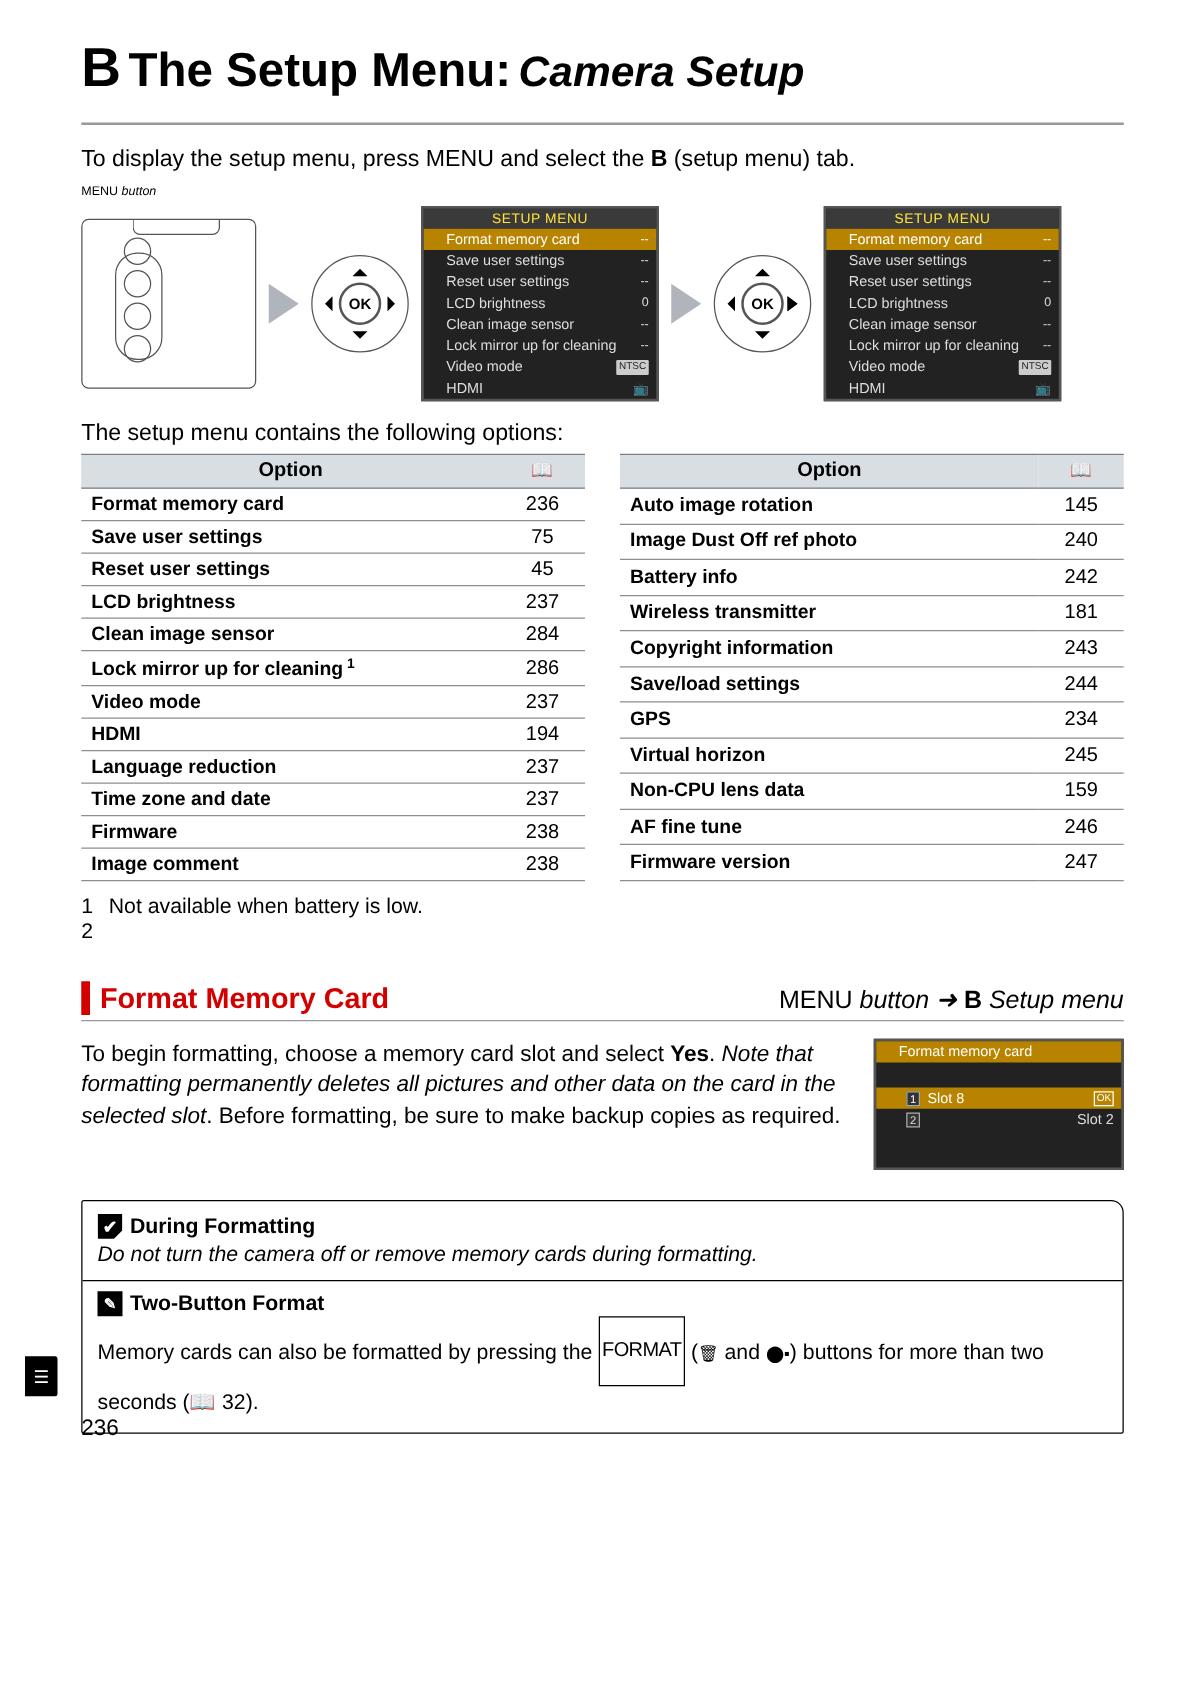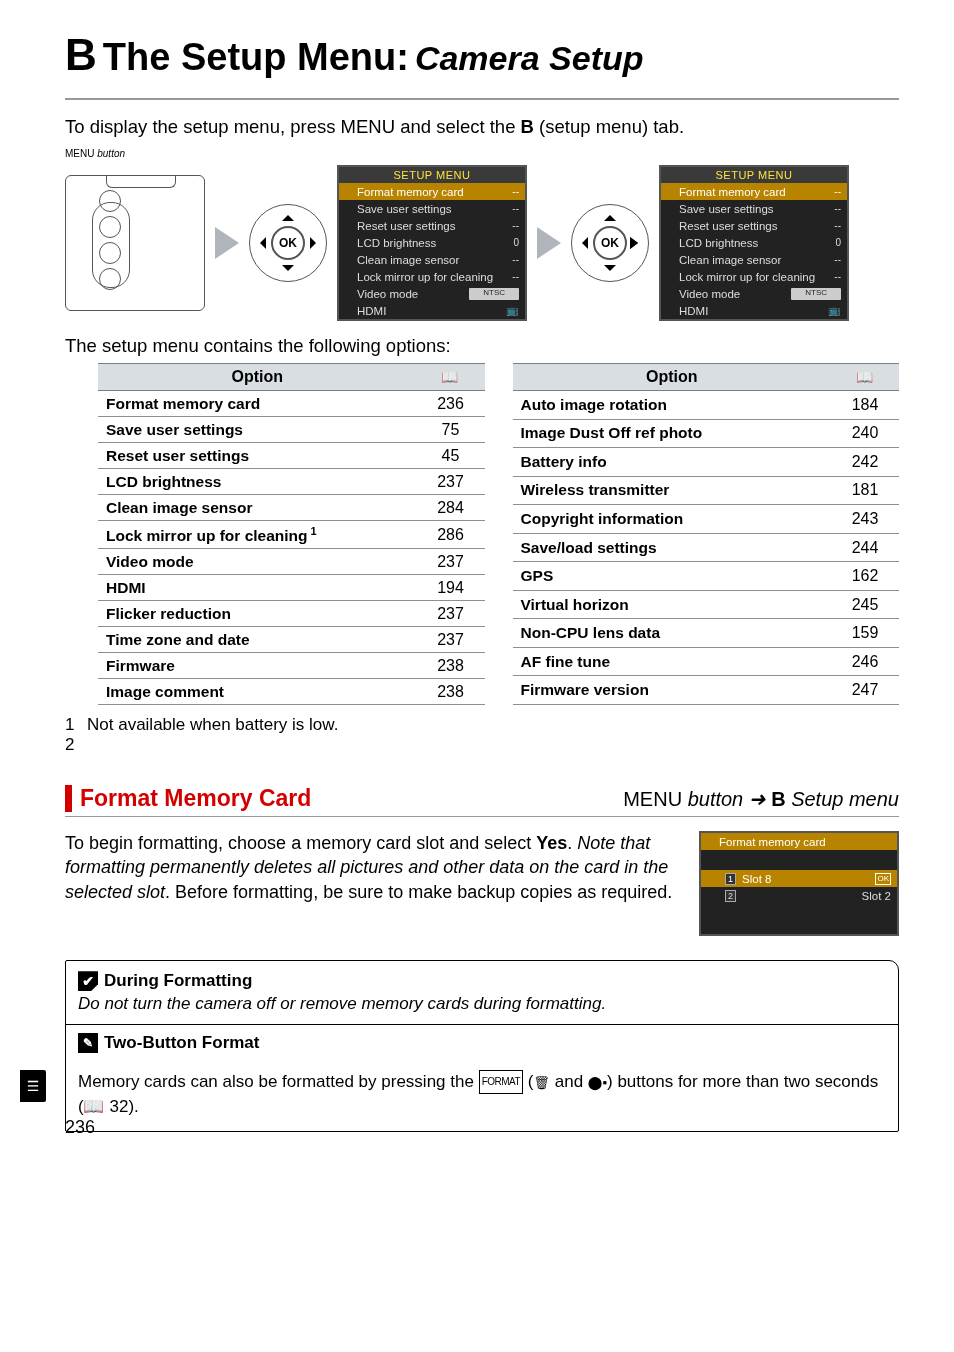--- a/index.html
+++ b/index.html
@@ -62,27 +62,27 @@
 
   .lcd {
     width: 190px; background:#222; border:2px solid #555; font-size: 11.5px; color:#ddd;
     flex-shrink: 0;
   }
   .lcd .hdr { background:#3a3a3a; color:#ffe33a; text-align:center; padding:2px 0; font-size:11px; letter-spacing:0.5px;}
   .lcd .row { display:flex; justify-content:space-between; padding:2.5px 6px 2.5px 18px; position:relative;}
   .lcd .row.sel { background:#b88400; color:#fff; }
   .lcd .row .val { color:#ddd; font-size:10px;}
   .lcd .row.sel .val { color:#fff;}
-  .lcd .tag { display:inline-block; background:#ccc; color:#222; font-size:8px; padding:0 14px; border-radius:1px;}
+  .lcd .tag { display:inline-block; background:#ccc; color:#222; font-size:8px; padding:0 2px; border-radius:1px;}
   .lcd .tv { font-size:10px;}
 
   .desc { font-size: 18.5px; margin-bottom: 6px; }
 
   
-  .tables { display: flex; gap: 28px; margin-bottom: 10px; margin-left: 33px; }
+  .tables { display: flex; gap: 28px; margin-bottom: 10px; }
   .opt-table { border-collapse: collapse; width: 50%; font-size: 16px; }
   .opt-table th {
     background: #d9dee3; font-weight: 700; padding: 4px 6px; border-top: 1px solid #7a7f85; border-bottom: 1px solid #7a7f85;
     text-align: center;
   }
   .opt-table th.opt { width: auto; }
   .opt-table th.pg { width: 68px; }
   .opt-table td {
     padding: 3.5px 8px; border-bottom: 1px solid #8a8f95;
   }
@@ -122,21 +122,21 @@
     display:inline-flex; width:20px; height:20px; background:#000; color:#fff; font-weight:900;
     align-items:center; justify-content:center; font-size:14px;
     clip-path: polygon(0 0, 100% 0, 100% 65%, 65% 100%, 0 100%);
   }
   .nh .pencil {
     display:inline-flex; width:20px; height:20px; background:#000; color:#fff;
     align-items:center; justify-content:center; font-size:12px;
   }
   .notebox .body { line-height:1.35; }
   .notebox .body em { font-style: italic; }
-  .notebox .body .tag-format { display:inline-block; border:1px solid #000; font-size:10px; padding:4px 2px; letter-spacing:-0.5px; position:relative; top:-2px;margin-top:17px;}
+  .notebox .body .tag-format { display:inline-block; border:1px solid #000; font-size:16px; padding:16px 2px; letter-spacing:-0.5px; position:relative; top:-2px;}
   .notebox .body .small-icon { font-size:13px; }
   .divider { border:none; border-top:1px solid #000; margin:8px -12px;}
 
   .side-tab {
     position: absolute; left: 20px; bottom: 60px; width: 26px; height: 32px; background:#000; color:#fff;
     display:flex; align-items:center; justify-content:center; font-size:14px; border-radius:0 2px 2px 0;
   }
 
   .page-num { position:absolute; left:65px; bottom:24px; font-size:18px; }
 </style>
@@ -295,21 +295,21 @@
         </tr>
         <tr>
           <td class="name">Video mode</td>
           <td class="pg">237</td>
         </tr>
         <tr>
           <td class="name">HDMI</td>
           <td class="pg">194</td>
         </tr>
         <tr>
-          <td class="name">Flicker reduction</td>
+          <td class="name">Language reduction</td>
           <td class="pg">237</td>
         </tr>
         <tr>
           <td class="name">Time zone and date</td>
           <td class="pg">237</td>
         </tr>
         <tr>
           <td class="name">Firmware</td>
           <td class="pg">238</td>
         </tr>
@@ -322,21 +322,21 @@
   <table class="opt-table">
     <thead>
         <tr>
       <th class="opt">Option</th>
       <th class="pg"><span class="book-icon">📖</span></th>
     </tr>
       </thead>
     <tbody class="tbody-right">
         <tr>
           <td class="name">Auto image rotation</td>
-          <td class="pg">184</td>
+          <td class="pg">145</td>
         </tr>
         <tr>
           <td class="name">Image Dust Off ref photo</td>
           <td class="pg">240</td>
         </tr>
         <tr>
           <td class="name">Battery info</td>
           <td class="pg">242</td>
         </tr>
         <tr>
@@ -346,21 +346,21 @@
         <tr>
           <td class="name">Copyright information</td>
           <td class="pg">243</td>
         </tr>
         <tr>
           <td class="name">Save/load settings</td>
           <td class="pg">244</td>
         </tr>
         <tr>
           <td class="name">GPS</td>
-          <td class="pg">162</td>
+          <td class="pg">234</td>
         </tr>
         <tr>
           <td class="name">Virtual horizon</td>
           <td class="pg">245</td>
         </tr>
         <tr>
           <td class="name">Non-CPU lens data</td>
           <td class="pg">159</td>
         </tr>
         <tr>

